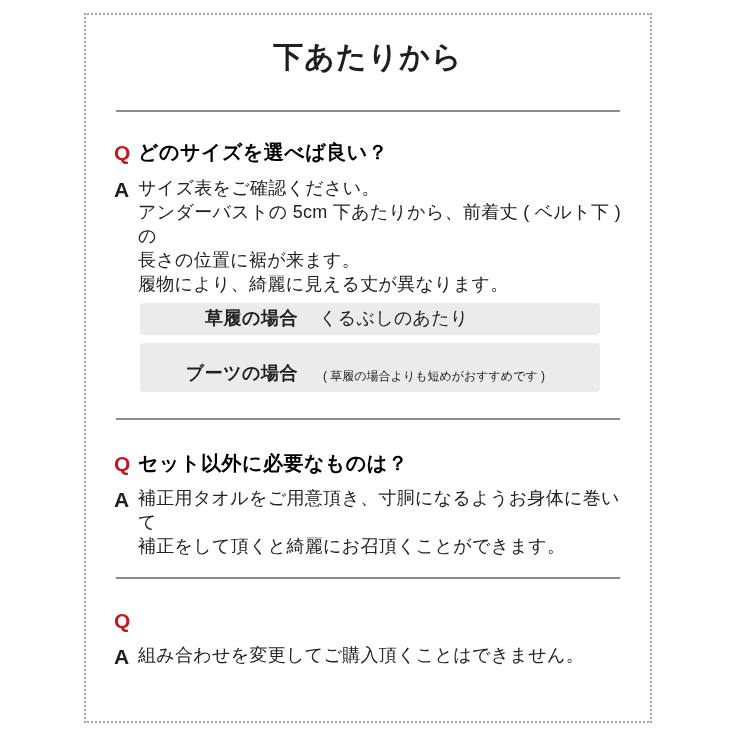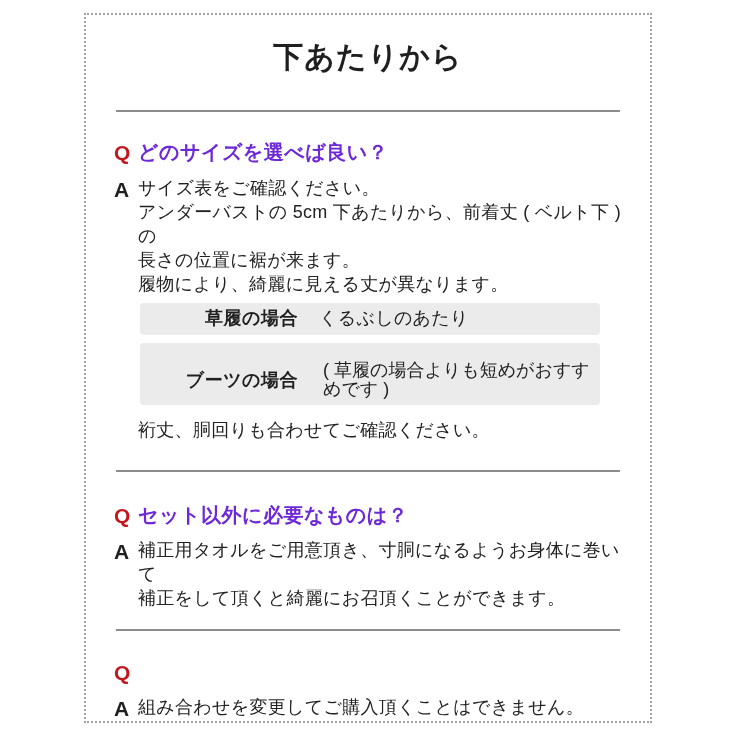--- a/index.html
+++ b/index.html
@@ -51,21 +51,21 @@
     line-height: 27px;
     font-weight: bold;
     color: #c2171d;
     width: 24px;
     flex: 0 0 24px;
   }
   .q-text {
     font-size: 20px;
     line-height: 27px;
     font-weight: bold;
-    color: #6d28d9;
+    color: #000000;
     letter-spacing: 0.5px;
     text-align: right;
   }
   .a-row {
     display: flex;
     align-items: flex-start;
     margin-top: 10px;
   }
   .a-marker {
     font-size: 21px;
@@ -80,21 +80,21 @@
     line-height: 24px;
     color: #222222;
     white-space: pre-line;
     letter-spacing: 0.3px;
   }
   .size-table {
     margin: 7px 22px 0 26px;
   }
   .size-row {
     display: flex;
-    align-items: center;
+    align-items: flex-end;
     background: #ebebeb;
     border-radius: 4px;
     padding: 3px 0 4px 0;
     margin-bottom: 8px;
   }
   .size-row.tall { padding: 18px 0 6px 0; }
   .row-label {
     flex: 0 0 158px;
     text-align: right;
     font-weight: bold;
@@ -106,21 +106,21 @@
   .row-value-wrap {
     padding-left: 21px;
   }
   .row-value {
     font-size: 18px;
     line-height: 25px;
     color: #222222;
     letter-spacing: 0.3px;
   }
   .row-note {
-    font-size: 18px;
+    font-size: 12px;
     line-height: 19px;
     color: #222222;
     padding-left: 4px;
   }
   .footnote {
     margin: 12px 0 0 24px;
     font-size: 18px;
     line-height: 27px;
     color: #222222;
     letter-spacing: 0.3px;
@@ -159,21 +159,20 @@
       </span>
     </div>
     <div class="size-row tall">
       <span class="row-label">ブーツの場合</span>
       <span class="row-value-wrap">
         <div class="row-note">( 草履の場合よりも短めがおすすめです )</div>
       </span>
     </div>
   </div>
 
-  <div class="footnote">裄丈、胴回りも合わせてご確認ください。</div>
 
   <div class="divider hr2"></div>
 
   <div class="q-row q2">
     <span class="q-marker">Q</span>
     <span class="q-text">セット以外に必要なものは？</span>
   </div>
   <div class="a-row a2">
     <span class="a-marker">A</span>
     <span class="a-text">補正用タオルをご用意頂き、寸胴になるようお身体に巻いて

